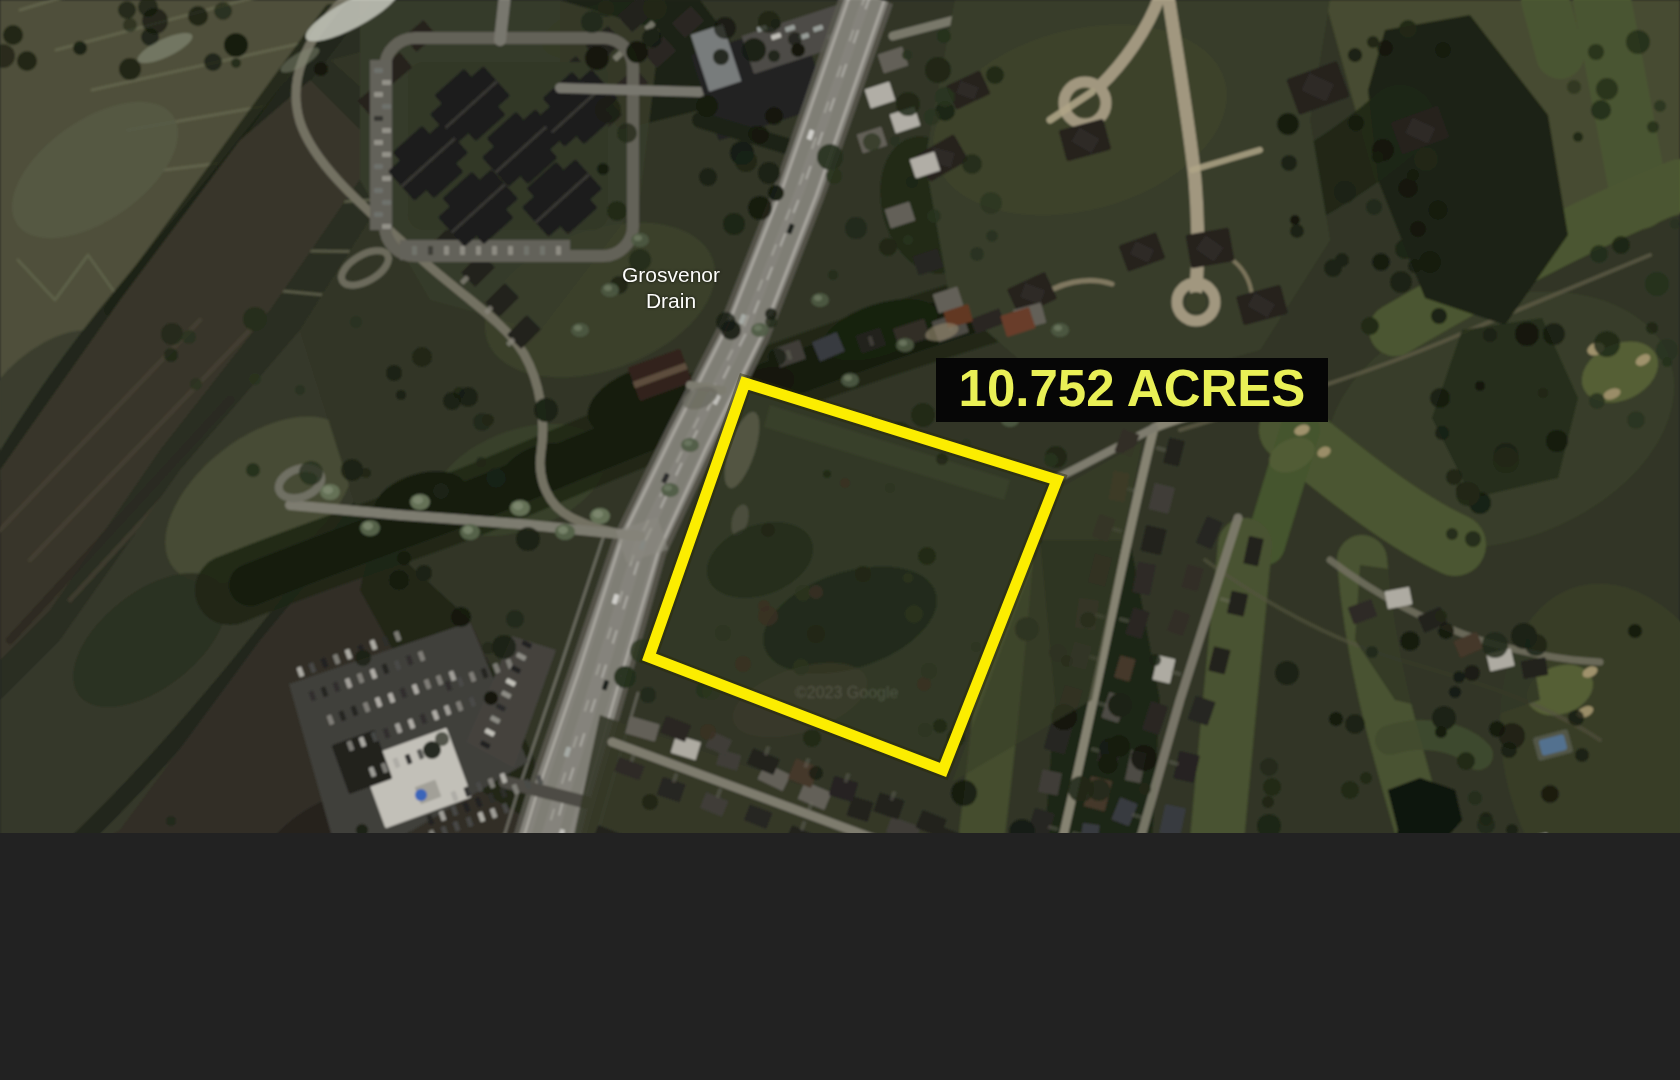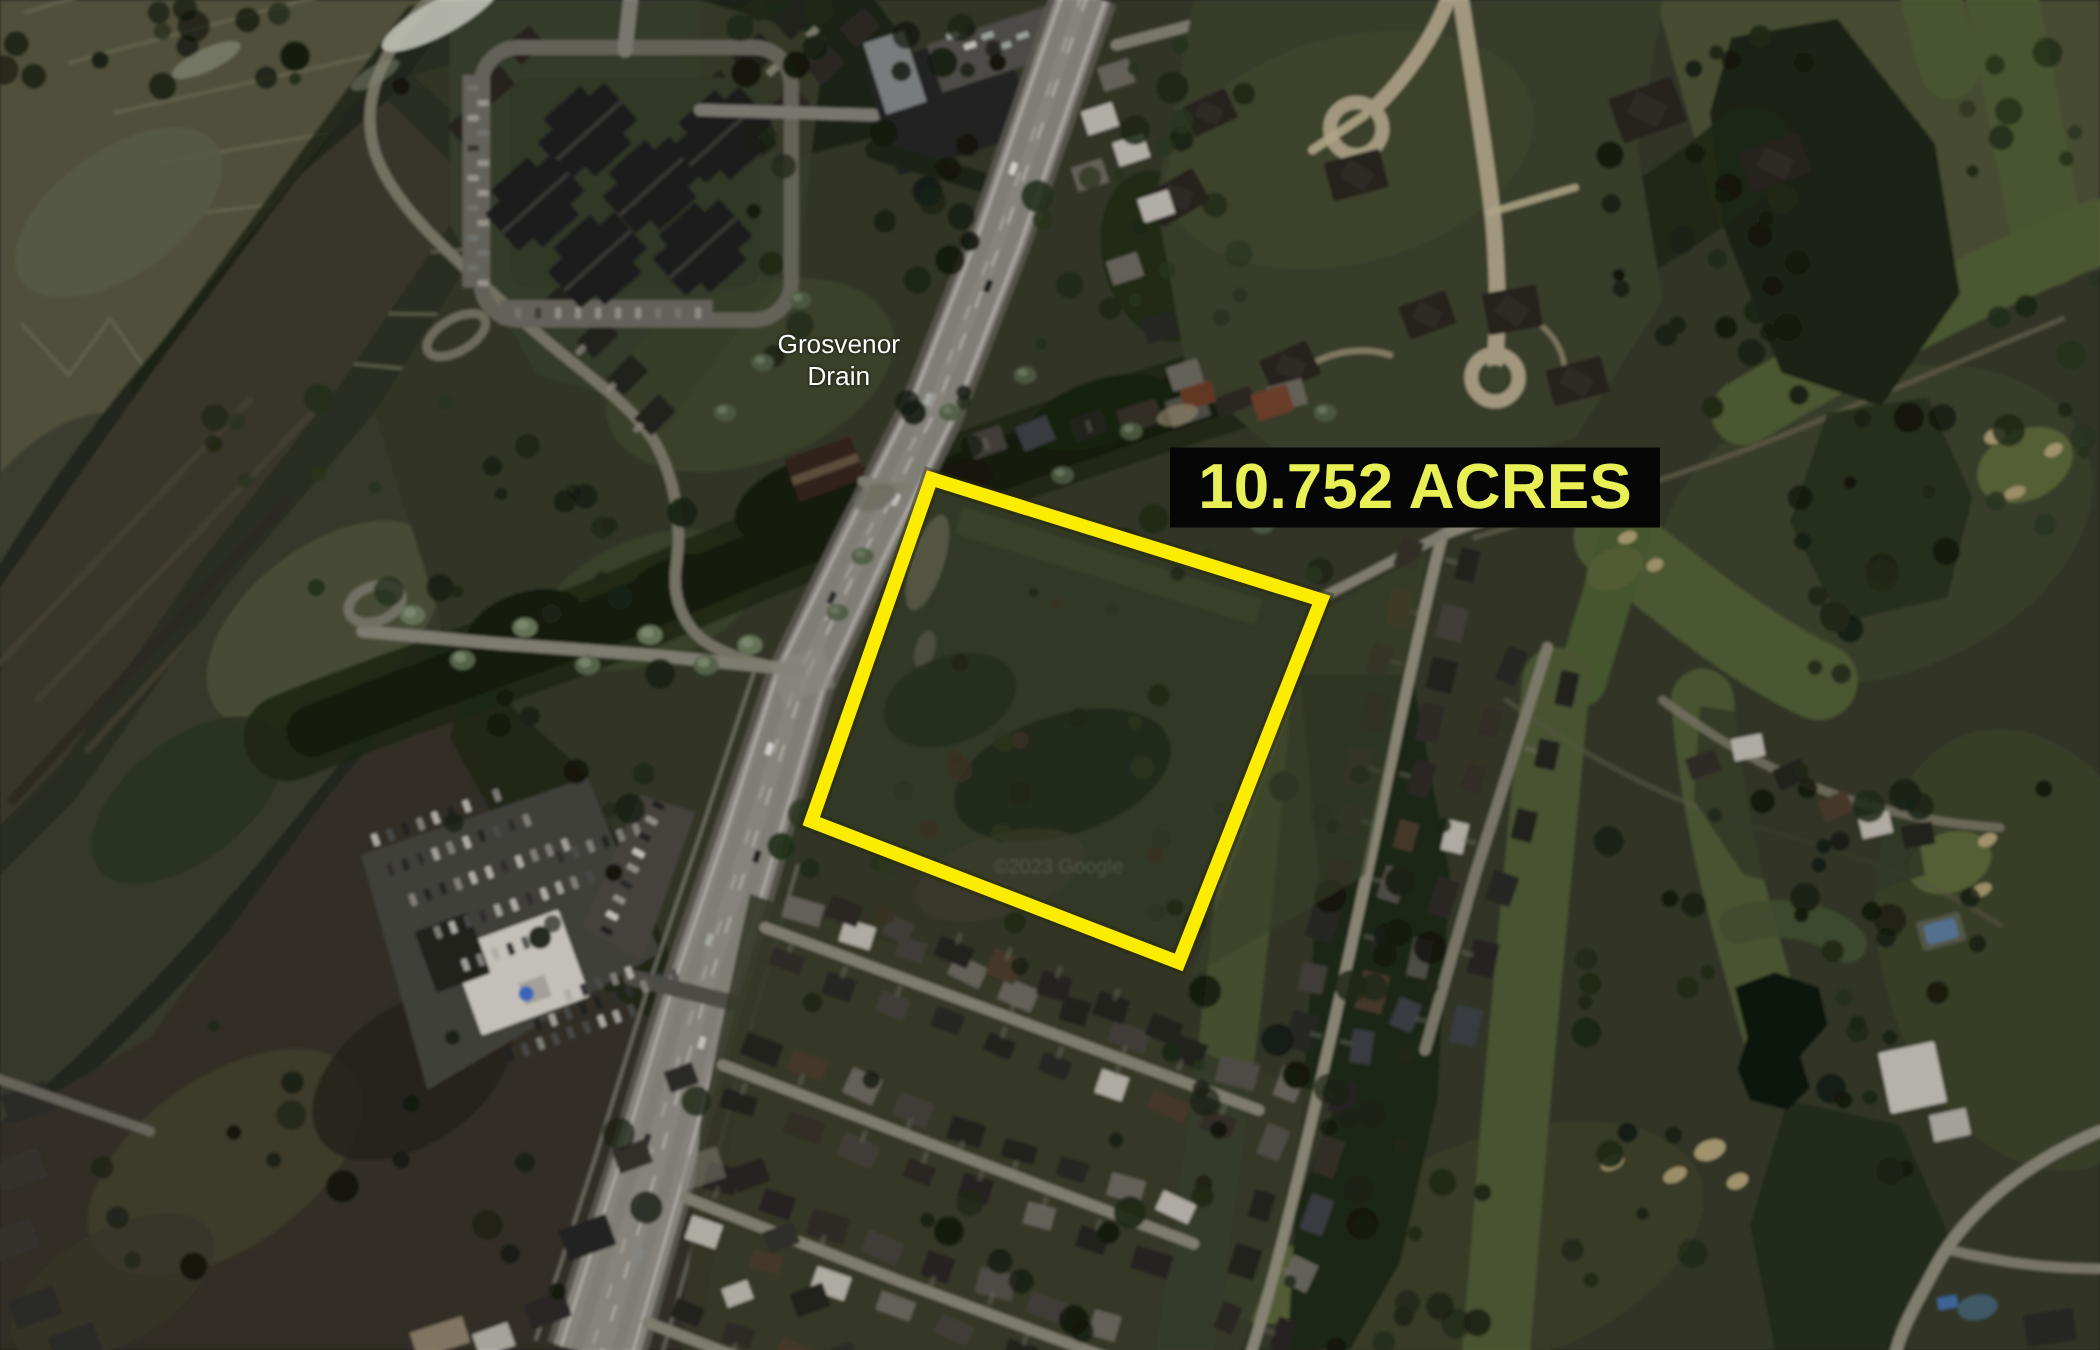--- a/index.html
+++ b/index.html
@@ -1,17 +1,17 @@
 <!DOCTYPE html>
 <html><head>
 <meta charset="utf-8">
 <title>Aerial parcel map</title>
 <style>
 html,body{margin:0;padding:0;background:#222;}
-#map{width:1680px;height:1080px;overflow:hidden;position:relative;font-family:"Liberation Sans",sans-serif;}
+#map{width:1680px;height:833px;overflow:hidden;position:relative;font-family:"Liberation Sans",sans-serif;}
 </style>
 </head>
 <body>
 
 <div id="map">
 <svg width="1680" height="1080" viewBox="0 0 1680 1080" xmlns="http://www.w3.org/2000/svg">
 <defs>
 <filter id="soft" x="-5%" y="-5%" width="110%" height="110%">
           <feGaussianBlur stdDeviation="1.3"></feGaussianBlur>
         </filter>

